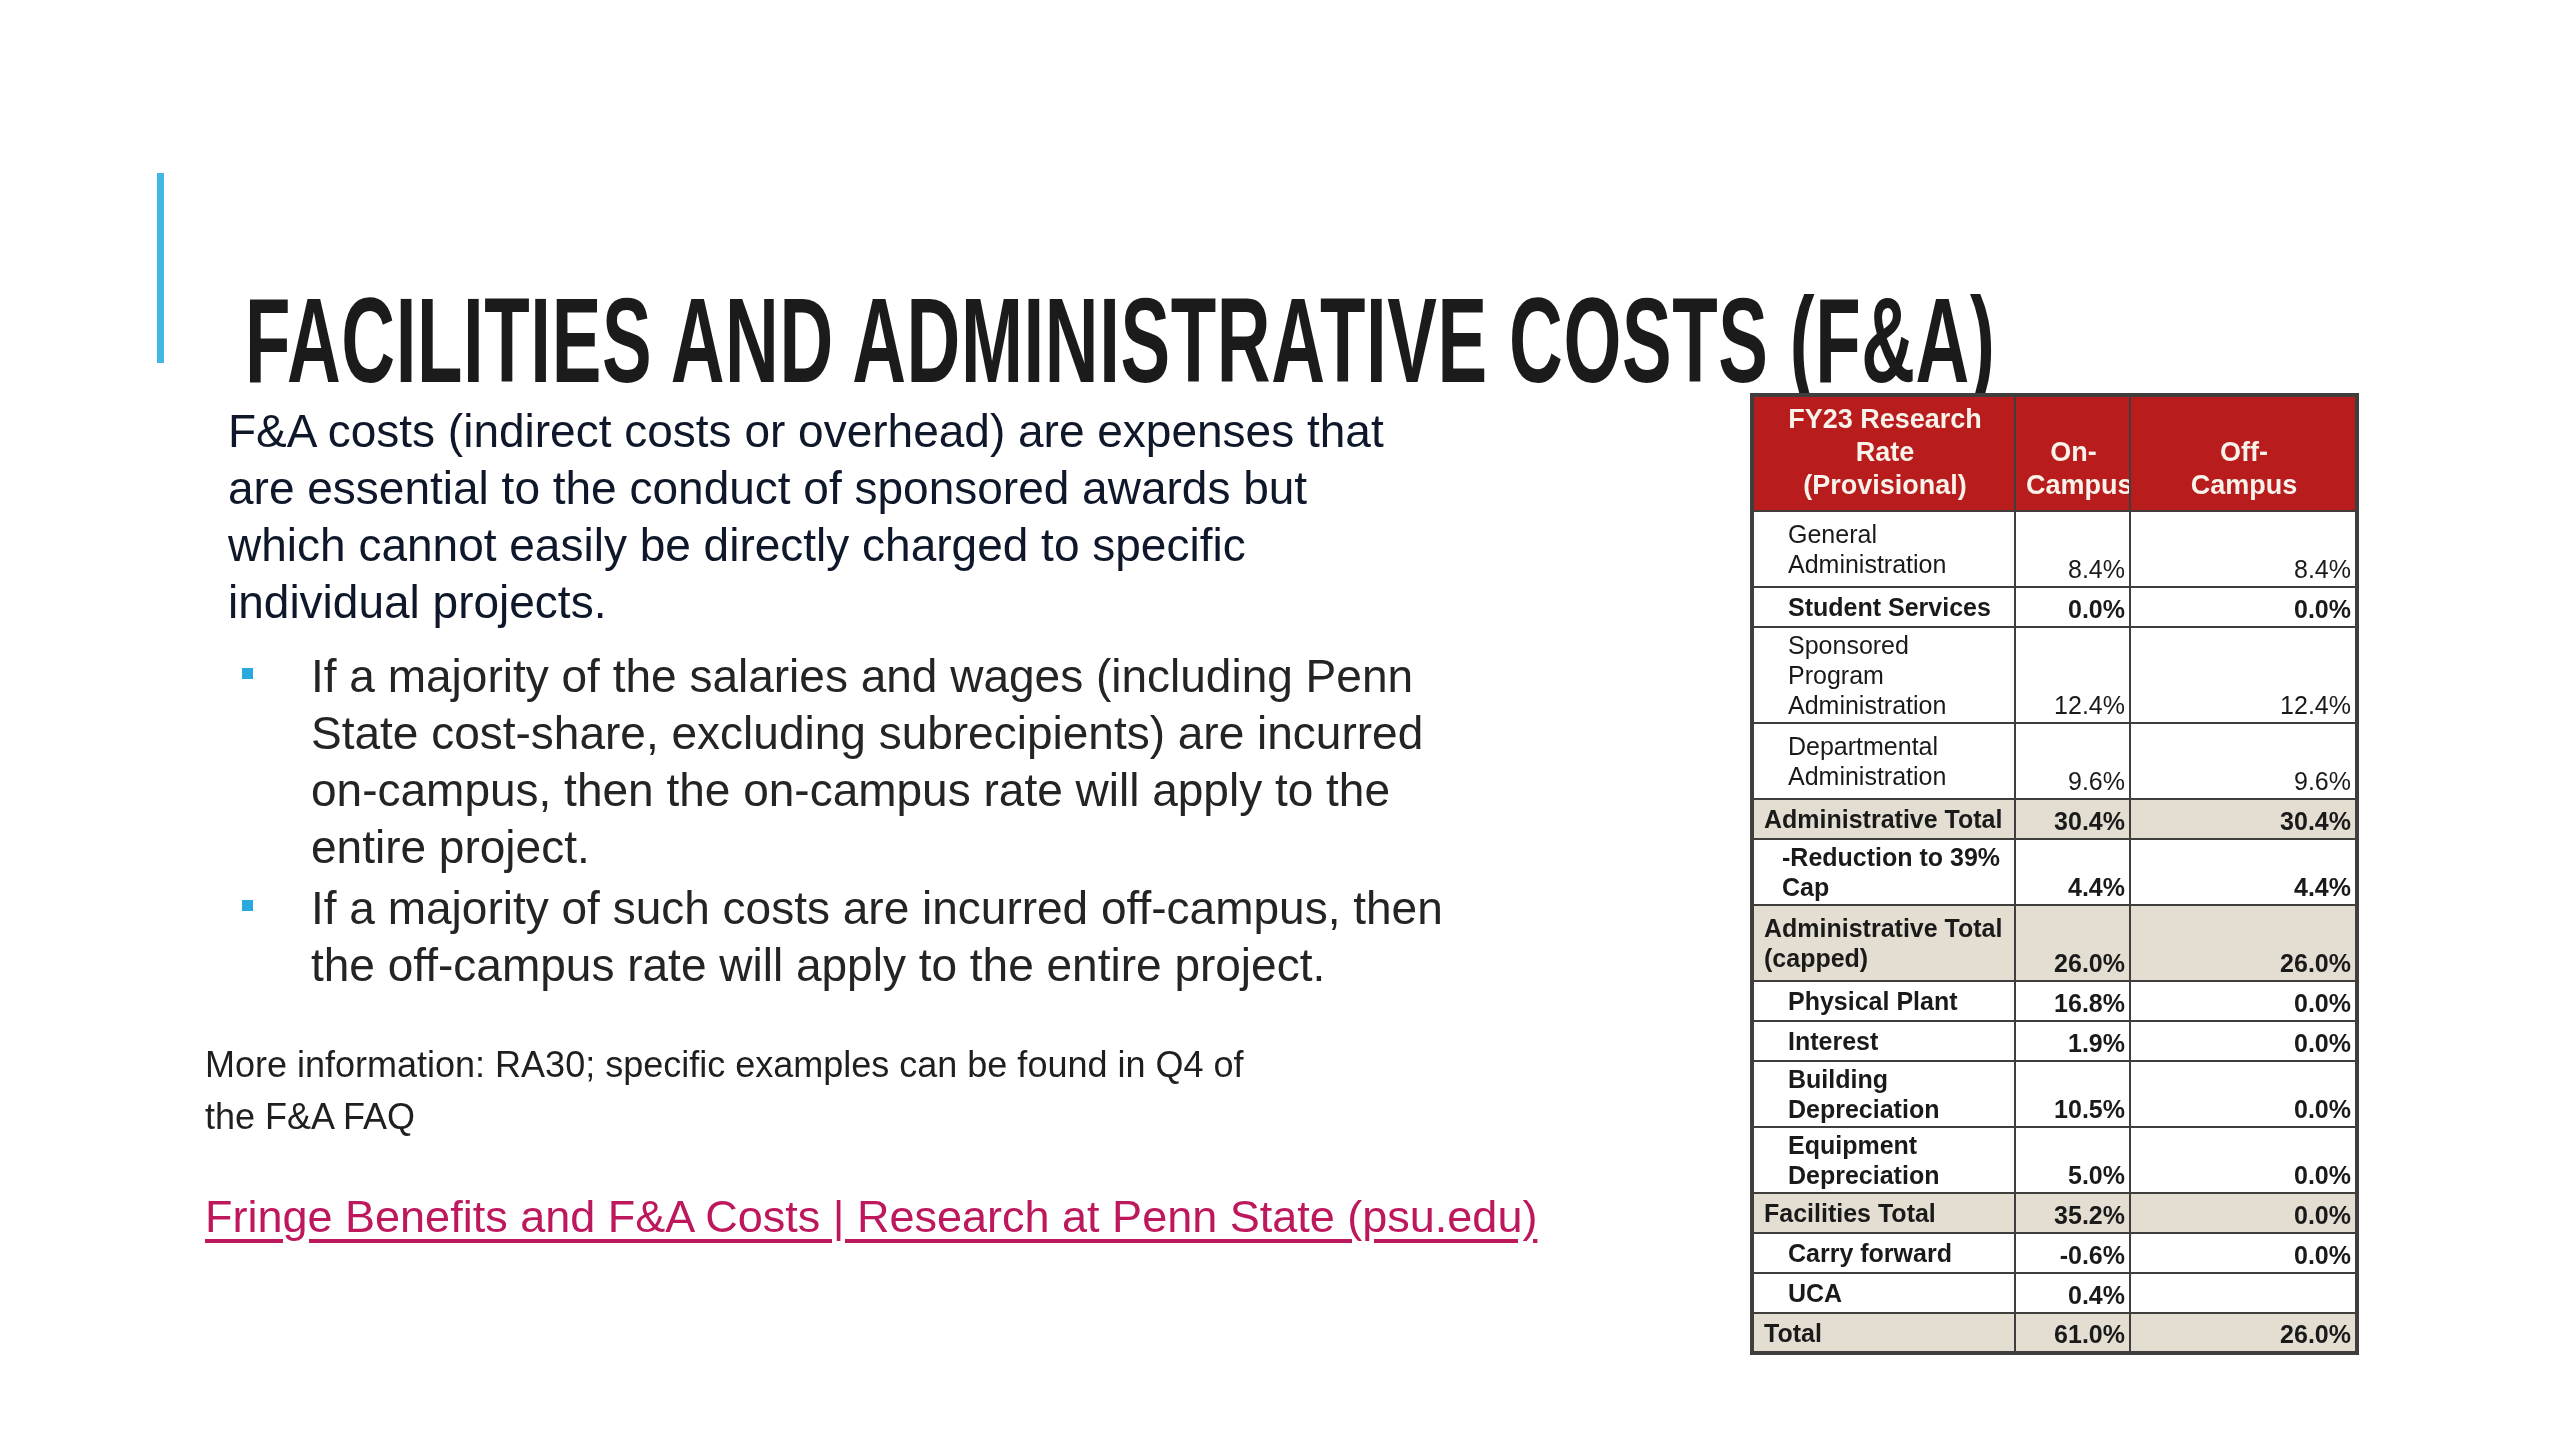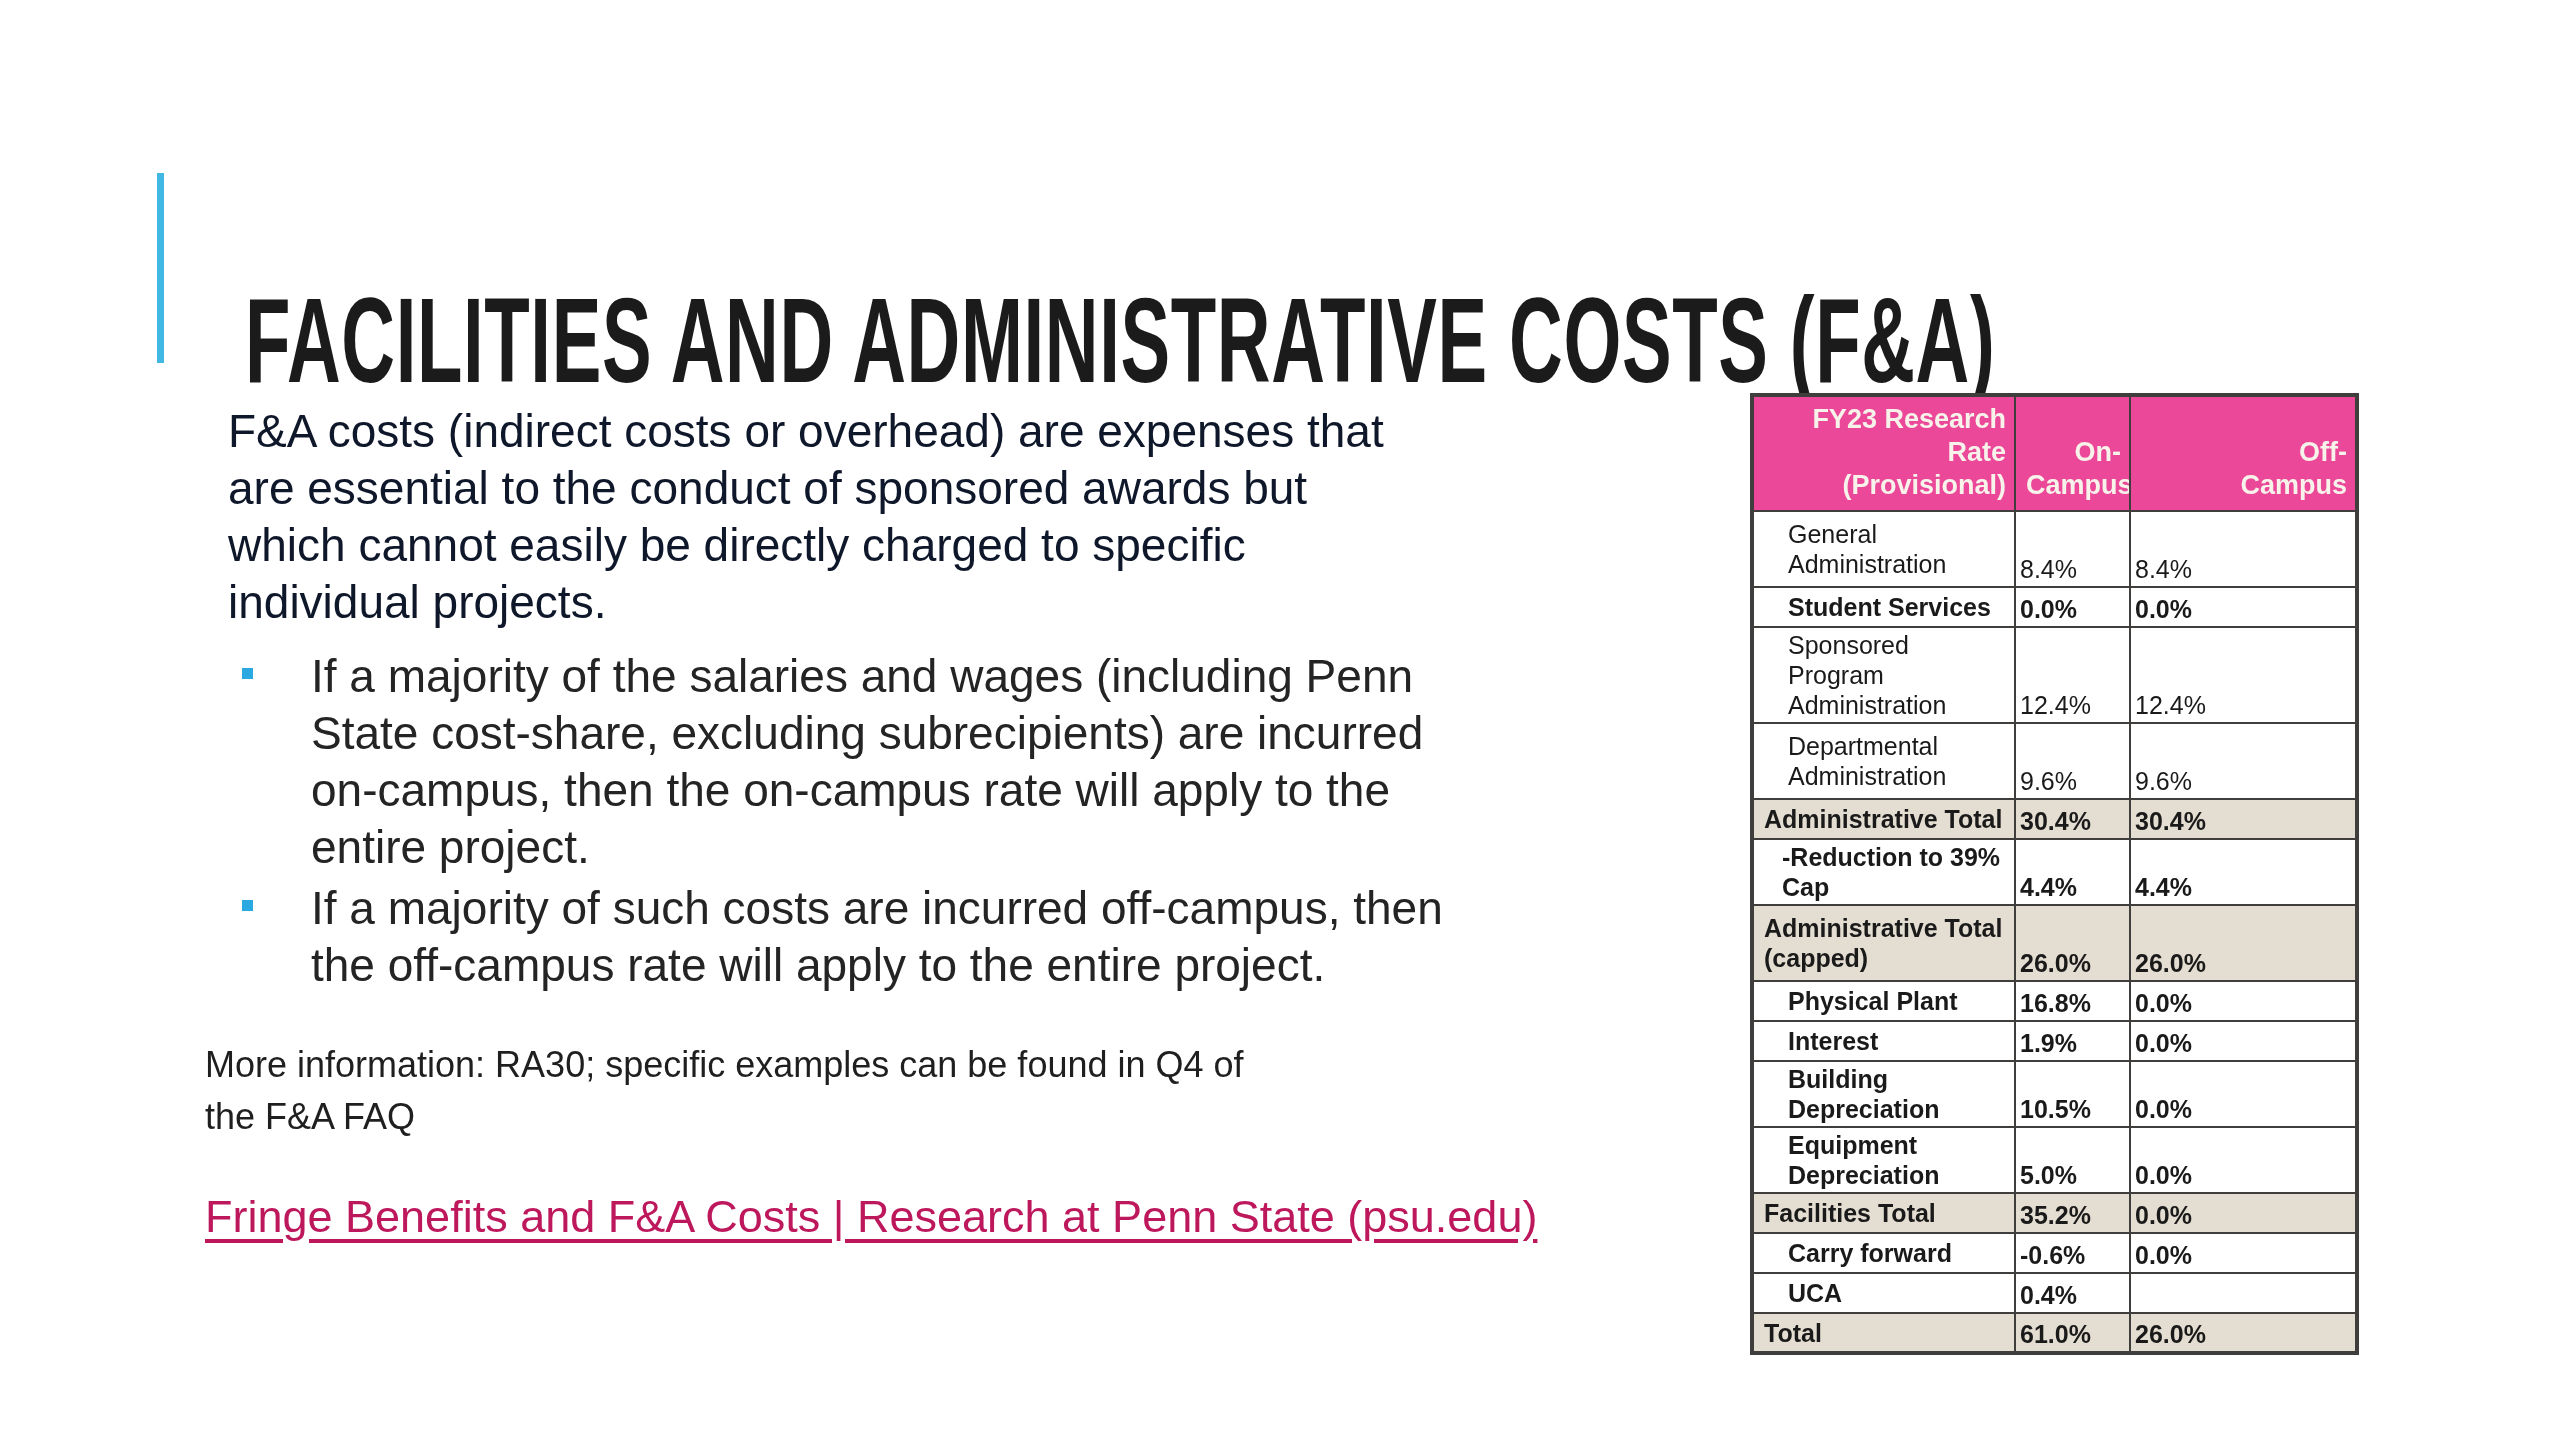--- a/index.html
+++ b/index.html
@@ -55,32 +55,32 @@
     border:4px solid #3f3e3c;
   }
   .rates-table col.c0 { width:263px; }
   .rates-table col.c1 { width:115px; }
   .rates-table col.c2 { width:227px; }
   .rates-table th, .rates-table td {
     border:2px solid #3f3e3c; padding:2px 4px; overflow:hidden;
   }
   .rates-table thead tr { height:105px; }
   .rates-table thead th {
-    background:#ec4899; color:#f7f2ea; font-weight:700;
-    text-align:right; vertical-align:bottom; white-space:pre-line;
+    background:#b91c1c; color:#f7f2ea; font-weight:700;
+    text-align:center; vertical-align:bottom; white-space:pre-line;
     font-size:27px; line-height:33px; padding:6px 8px 8px 10px;
   }
   tr.r-single { height:40px;font-weight:bold; }
   tr.r-double { height:76px; }
   td.lbl { white-space:pre-line; line-height:30px; vertical-align:middle; }
   tr.sub td.lbl { padding-left:34px; }
   tr.reduction td.lbl { padding-left:28px; }
   tr.total { background:#e4ddd1; font-weight:700; }
   tr.total td.lbl { padding-left:10px; }
-  td.val { text-align:left; vertical-align:bottom; line-height:30px; }
+  td.val { text-align:right; vertical-align:bottom; line-height:30px; }
 </style>
 </head>
 <body>
 
 <div class="accent-bar"></div>
 
 <h1 class="slide-title">FACILITIES AND ADMINISTRATIVE COSTS (F&amp;A)</h1>
 
 <div class="body-par">F&amp;A costs (indirect costs or overhead) are expenses that
 are essential to the conduct of sponsored awards but

